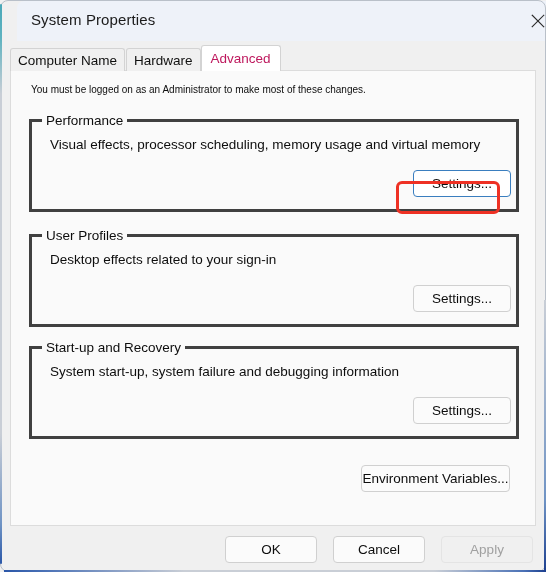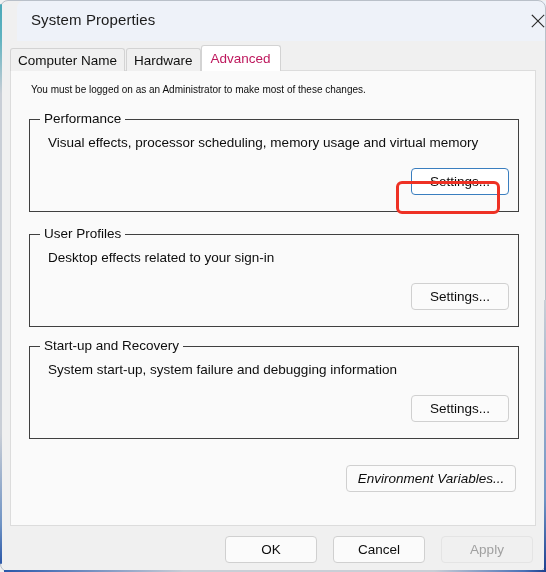--- a/index.html
+++ b/index.html
@@ -153,21 +153,21 @@
     font-size: 10px;
     color: #0d0d0d;
     white-space: nowrap;
     text-align: center;
   }
 
   
   .groupbox {
     position: absolute;
     box-sizing: border-box;
-    border: 1px solid #404040;
+    border: 3px solid #404040;
     background: transparent;
   }
   .groupbox .gb-label {
     position: absolute;
     left: 10px;
     top: -9px;
     background: #fafafa;
     padding: 0 4px;
     font-size: 13.5px;
     color: #0d0d0d;
@@ -279,21 +279,21 @@
       <div class="gb-desc">Desktop effects related to your sign-in</div>
       <button class="btn" style="left:381px; top:48px; width:98px; height:27px;">Settings...</button>
     </div>
 
     <div class="groupbox" style="left:18px; top:275px; width:490px; height:93px;">
       <div class="gb-label">Start-up and Recovery</div>
       <div class="gb-desc">System start-up, system failure and debugging information</div>
       <button class="btn" style="left:381px; top:48px; width:98px; height:27px;">Settings...</button>
     </div>
 
-    <button class="btn" style="left:335px; top:394px; width:170px; height:27px;font-style:italic;">Environment Variables...</button>
+    <button class="btn" style="left:350px; top:394px; width:149px; height:27px;">Environment Variables...</button>
   </div>
 
   <div id="settings-highlight"></div>
 
   <div id="footer">
     <button class="btn" style="left:224px; top:9px; width:92px; height:27px;">OK</button>
     <button class="btn" style="left:332px; top:9px; width:92px; height:27px;">Cancel</button>
     <button class="btn disabled" style="left:440px; top:9px; width:92px; height:27px;">Apply</button>
   </div>
 

